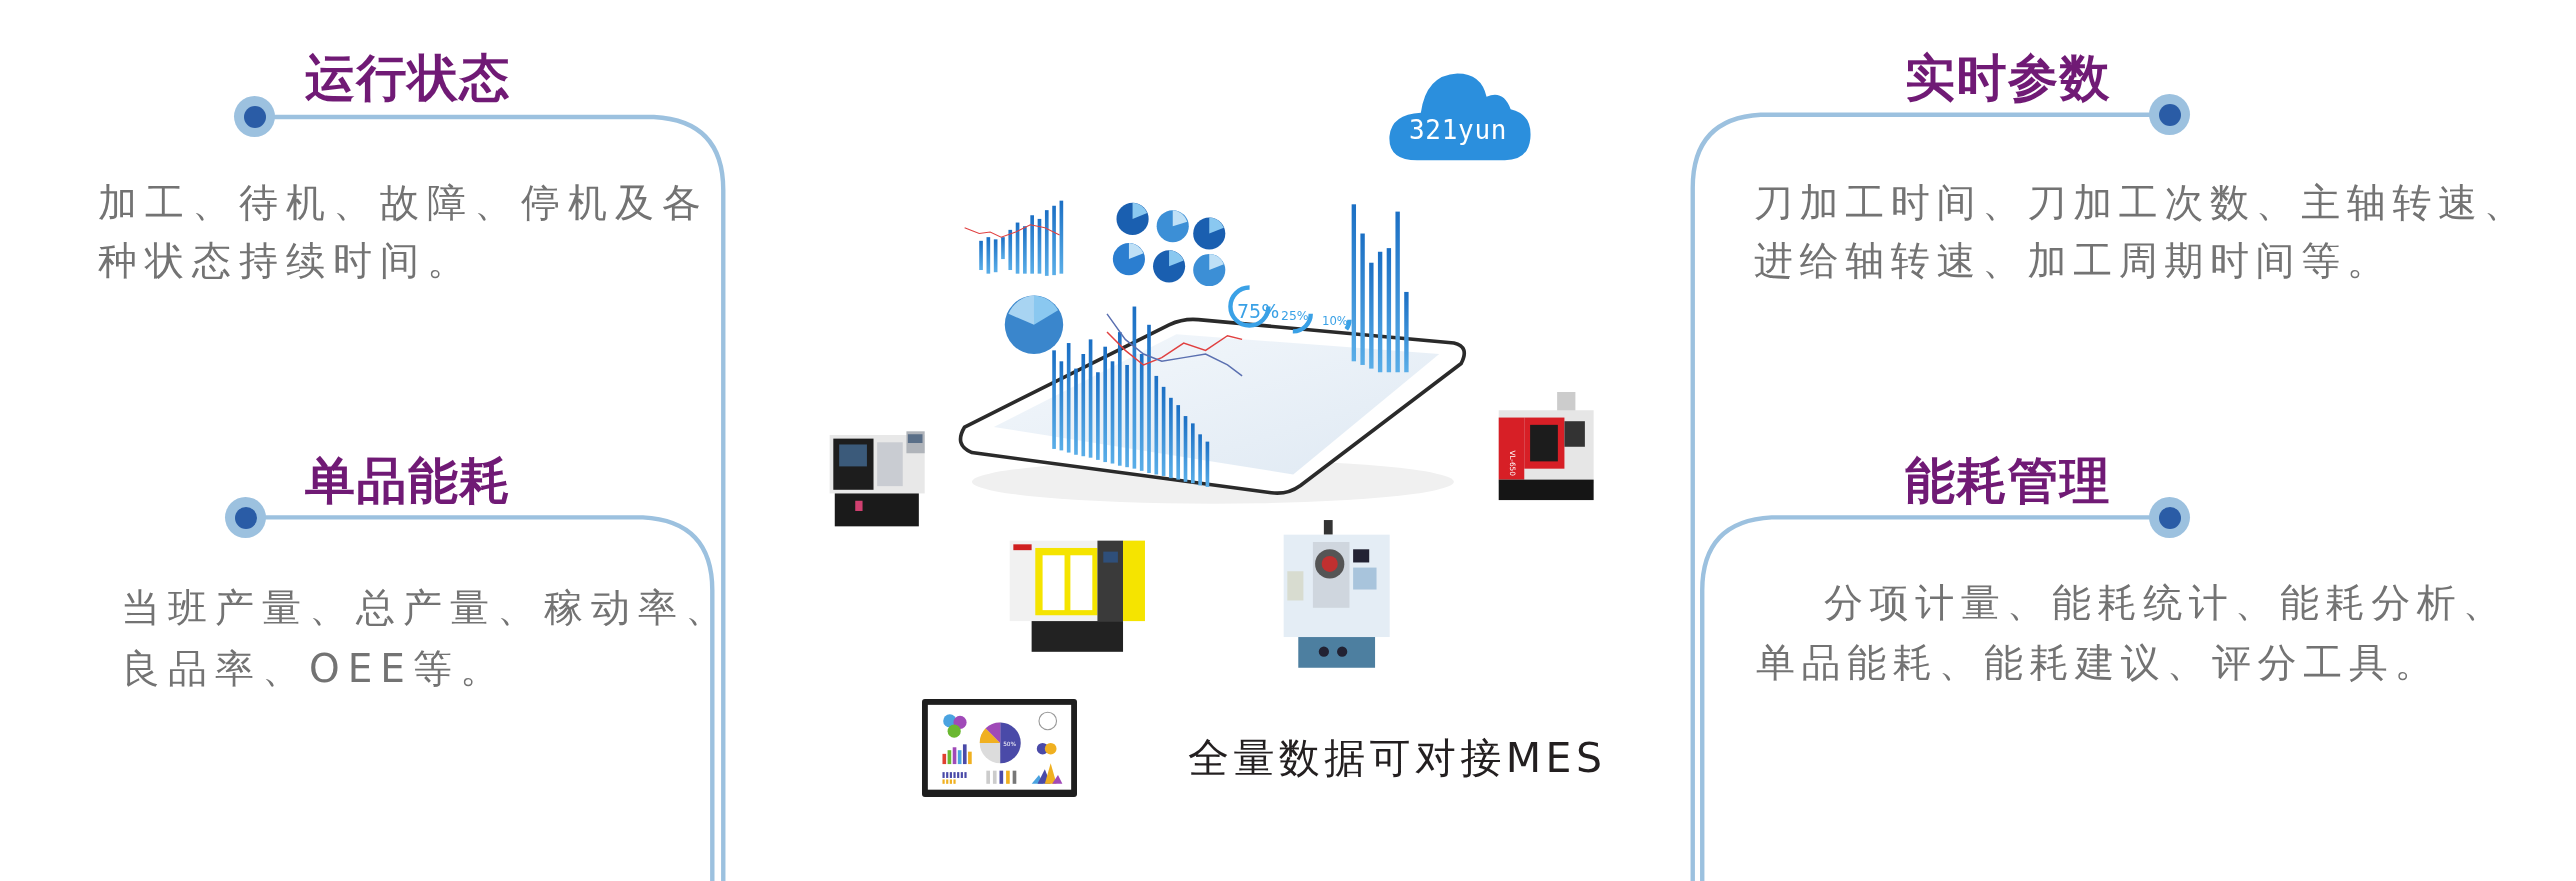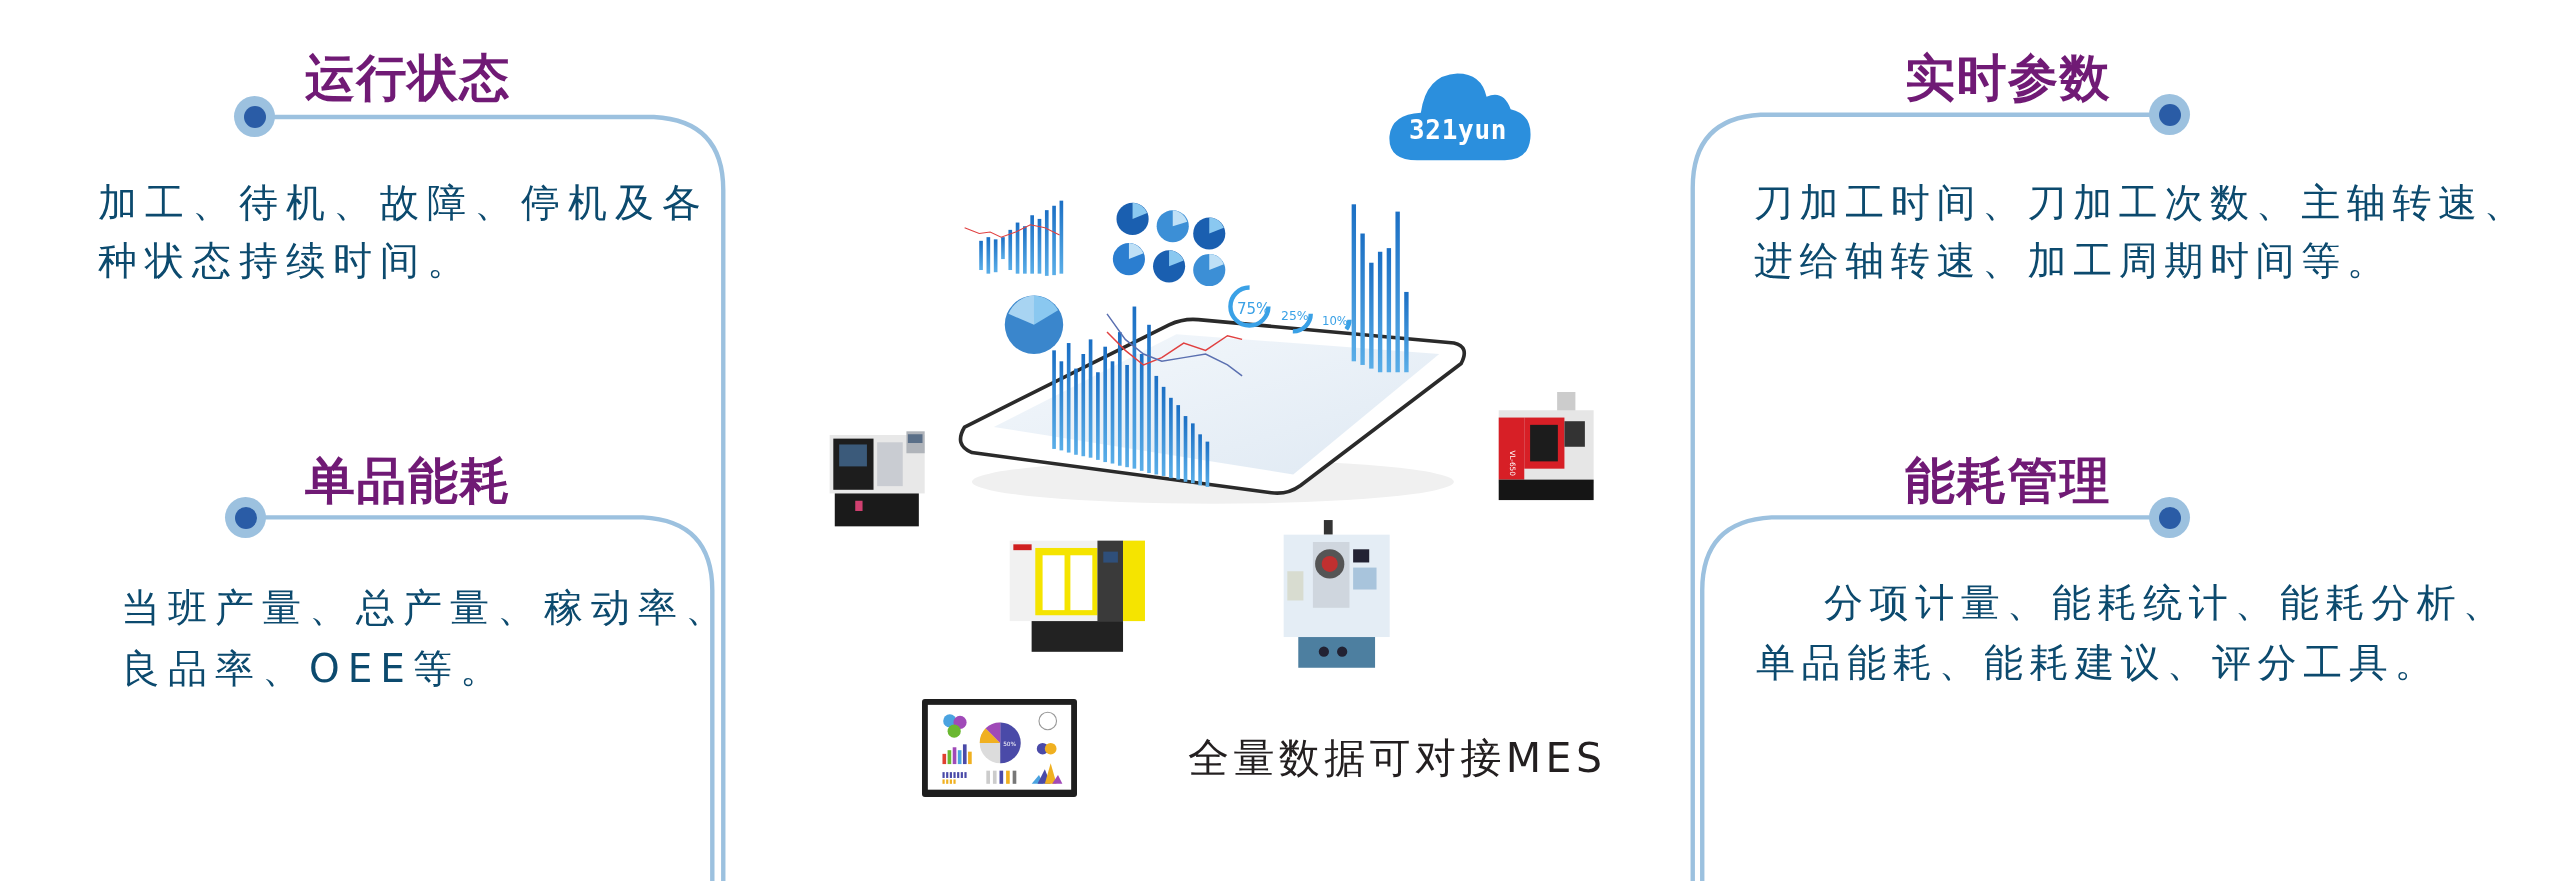--- a/index.html
+++ b/index.html
@@ -1,25 +1,25 @@
 <!DOCTYPE html>
 <html style="font-size:11.7px"><head>
 <meta charset="utf-8">
 <style>
   html, body { margin:0; padding:0; background:#ffffff; }
   body { width:2576px; height:882px; position:relative; overflow:hidden; font-family:"DejaVu Sans", "Liberation Sans", sans-serif; }
   .abs { position:absolute; }
   .title { position:absolute; font-weight:bold; color:#701a75; font-size:50px; line-height:56px; letter-spacing:1.5px; white-space:nowrap; }
-  .body-text { position:absolute; color:#0c4a6e; font-size:39px; line-height:58px; letter-spacing:8px; white-space:nowrap; }
+  .body-text { position:absolute; color:#737373; font-size:39px; line-height:58px; letter-spacing:8px; white-space:nowrap; }
   .dot { position:absolute; width:41px; height:41px; border-radius:50%; background:#9cc1df; }
   .dot::after { content:""; position:absolute; left:9.5px; top:9.5px; width:22px; height:22px; border-radius:50%; background:#2a5ca6; }
   svg.lines { position:absolute; left:0; top:0; }
   .machine { position:absolute; }
   .mes-label { position:absolute; color:#231f20; font-size:41px; line-height:47px; letter-spacing:4.4px; white-space:nowrap; }
-  .cloud-text { position:absolute; color:#ffffff; font-weight:bold; font-size:26px; font-family:"DejaVu Sans Mono", monospace; letter-spacing:0.7px; }
+  .cloud-text { position:absolute; color:#ffffff; font-weight:normal; font-size:26px; font-family:"DejaVu Sans Mono", monospace; letter-spacing:0.7px; }
 </style>
 </head>
 <body>
 
 <svg class="lines" width="2576" height="882" viewBox="0 0 3526 1207">
   <g fill="none" stroke="#9cc1df" stroke-width="6">
 
     <path d="M 360 160 L 895 160 Q 990 165 990 260 L 990 1207"></path>
 
     <path d="M 345 708 L 880 708 Q 975 713 975 808 L 975 1207"></path>
@@ -142,21 +142,21 @@
   <path d="M 115 175 L 115 135 A 40 40 0 0 1 148 155 Z" fill="#8ac8f0"></path>
   <path d="M 115 175 L 80 160 A 40 40 0 0 1 115 135 Z" fill="#a8d4f2"></path>
 
   <polyline points="215,185 240,210 265,230 290,220 320,200 350,210 380,190 400,195" fill="none" stroke="#e04040" stroke-width="2"></polyline>
   <polyline points="215,160 240,195 265,215 290,225 320,220 350,215 380,230 400,245" fill="none" stroke="#5a6fb0" stroke-width="2"></polyline>
 
   <circle cx="410" cy="150" r="26" fill="none" stroke="#3aa1e6" stroke-width="6" stroke-dasharray="122 41"></circle>
   <circle cx="470" cy="160" r="24" fill="none" stroke="#3aa1e6" stroke-width="6" stroke-dasharray="38 113"></circle>
   <circle cx="525" cy="168" r="22" fill="none" stroke="#3aa1e6" stroke-width="6" stroke-dasharray="14 124"></circle>
 </svg>
-<div class="abs" style="left:1237px; top:300px; color:#3aa1e6; font-size:15px;">75%</div>
+<div class="abs" style="left:1237px; top:300px; color:#3aa1e6; font-size:19px;">75%</div>
 <div class="abs" style="left:1281px; top:308px; color:#3aa1e6; font-size:12.4px;">25%</div>
 <div class="abs" style="left:1322px; top:314px; color:#3aa1e6; font-size:11.7px;">10%</div>
 
 <svg class="machine" style="left:826px; top:424px;" width="106" height="106" viewBox="0 0 145 145">
   <rect x="5" y="15" width="130" height="80" fill="#e8e8e8"></rect>
   <rect x="10" y="20" width="55" height="70" fill="#1d1d1d"></rect>
   <rect x="18" y="28" width="38" height="30" fill="#3b5a7a"></rect>
   <rect x="70" y="25" width="35" height="60" fill="#c9ccd2"></rect>
   <rect x="110" y="10" width="25" height="30" fill="#b0b4ba"></rect>
   <rect x="112" y="14" width="20" height="12" fill="#5a6f88"></rect>

